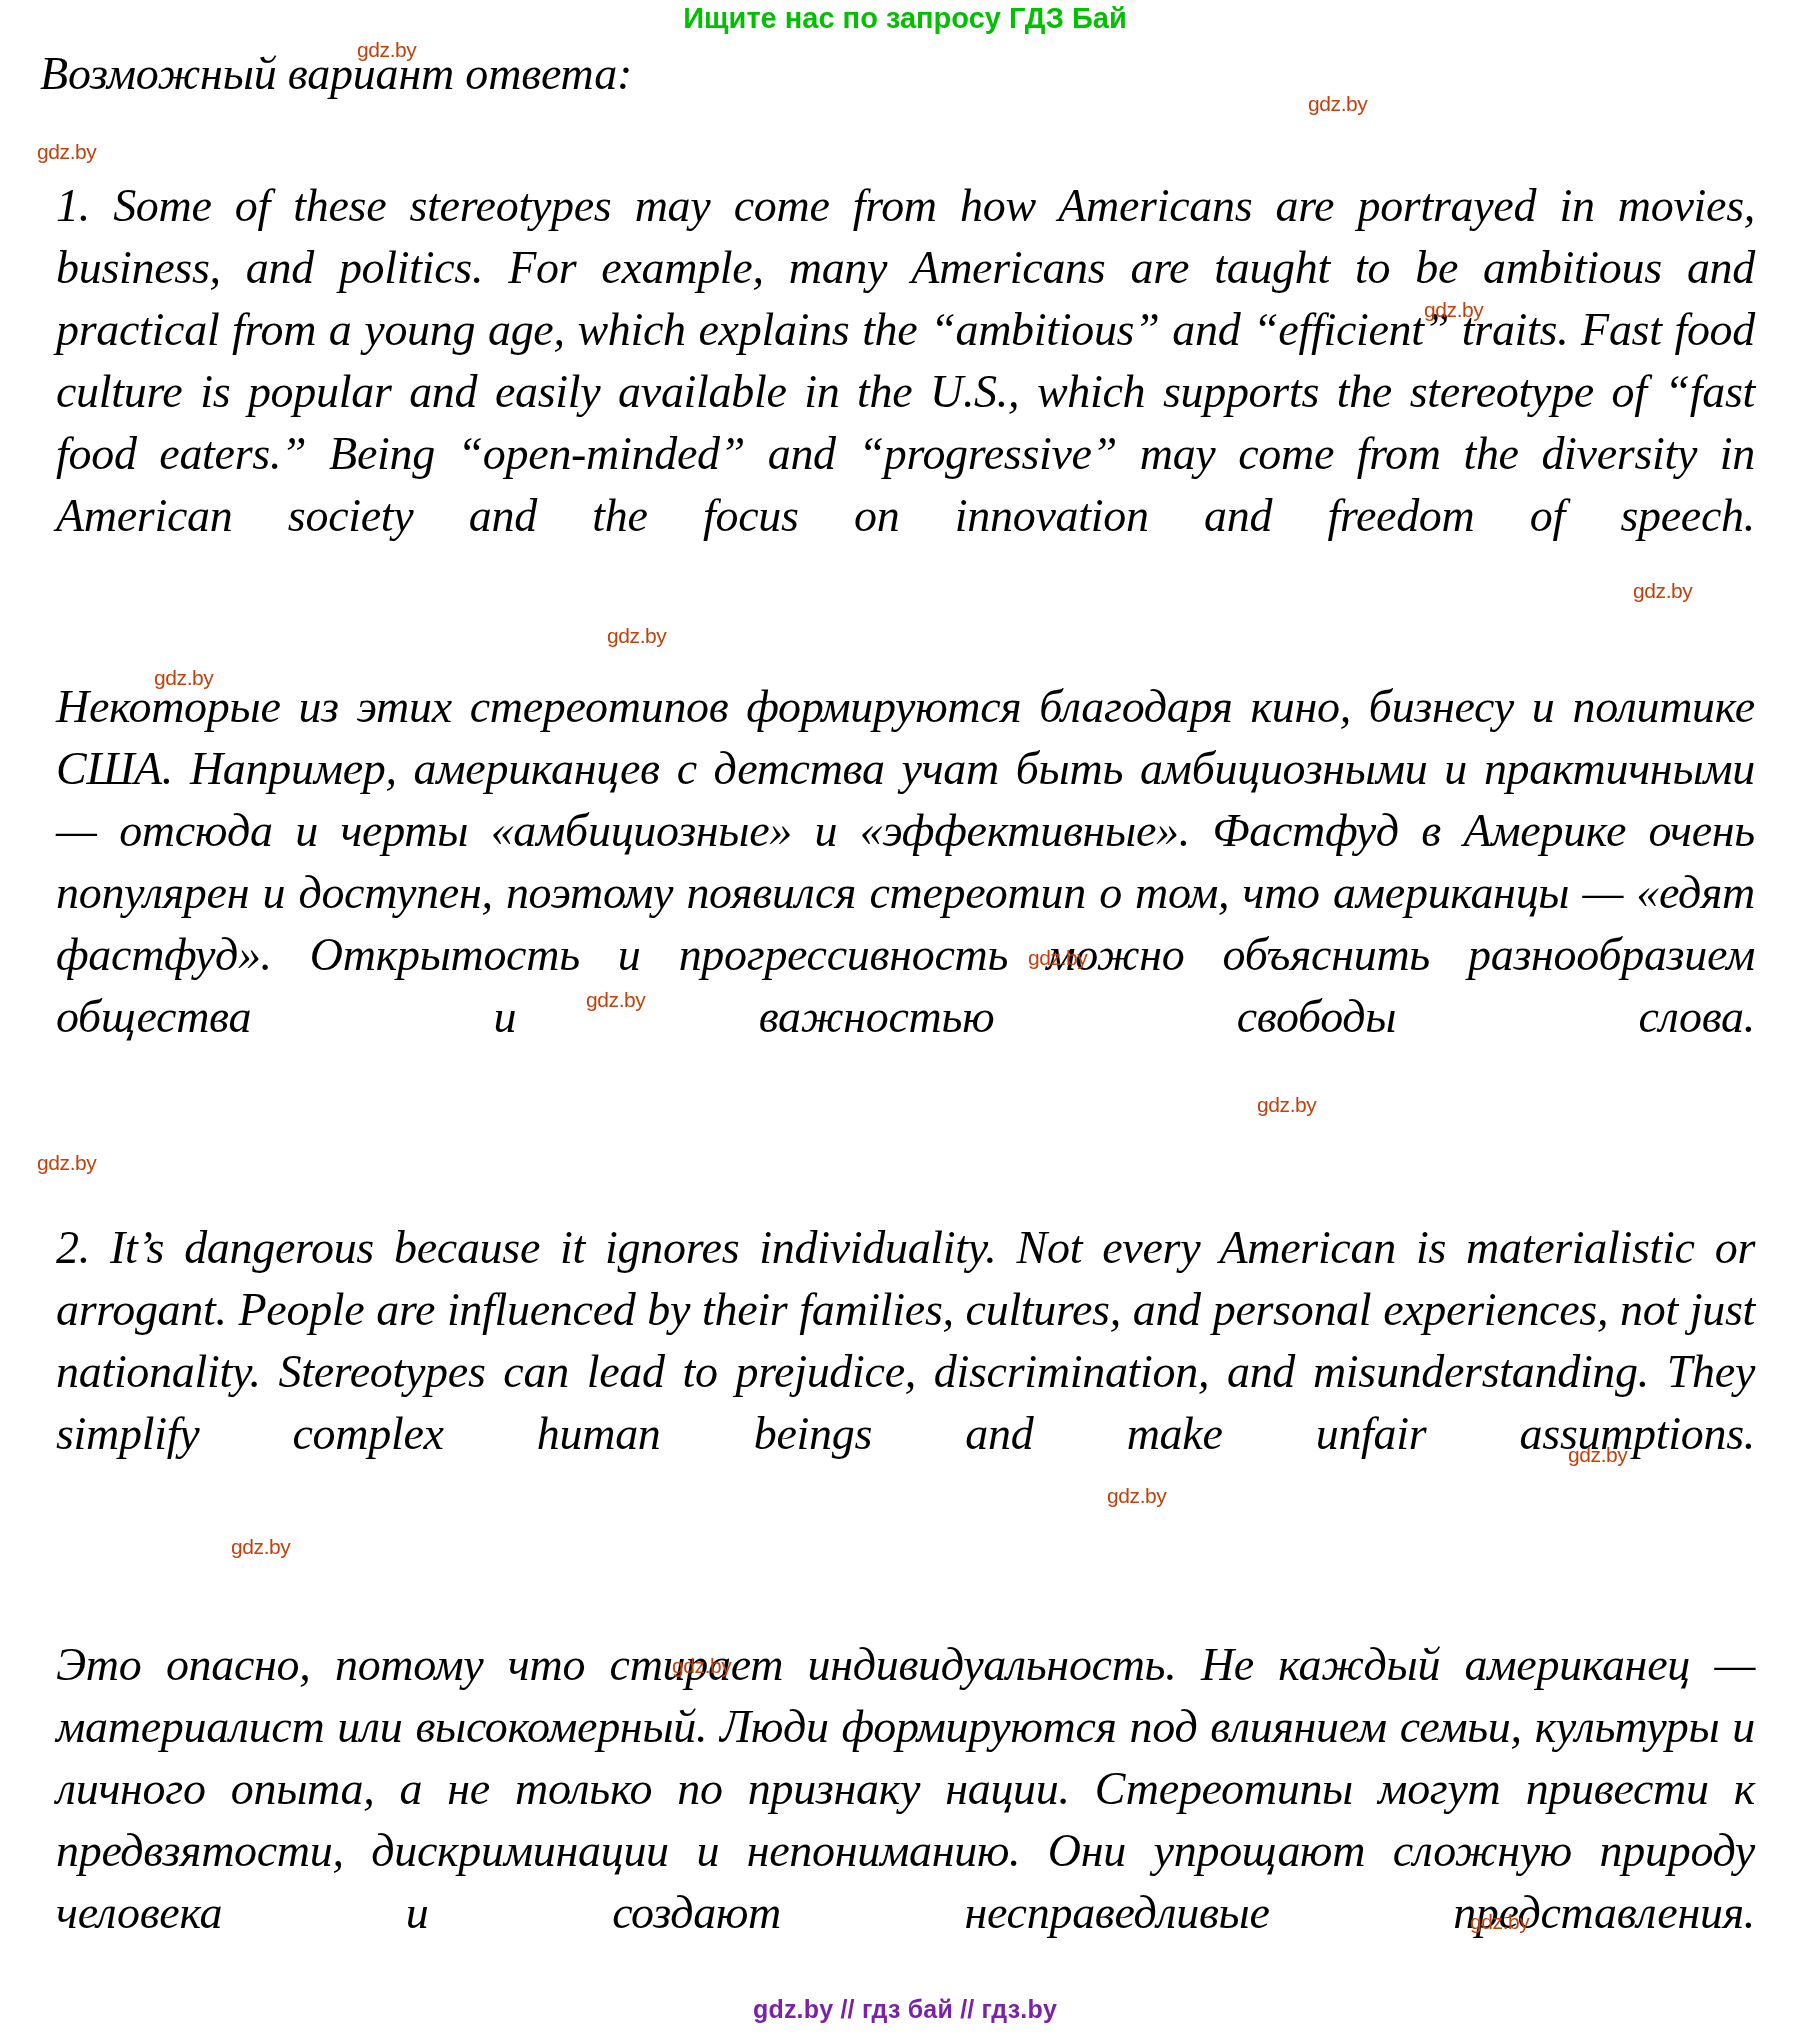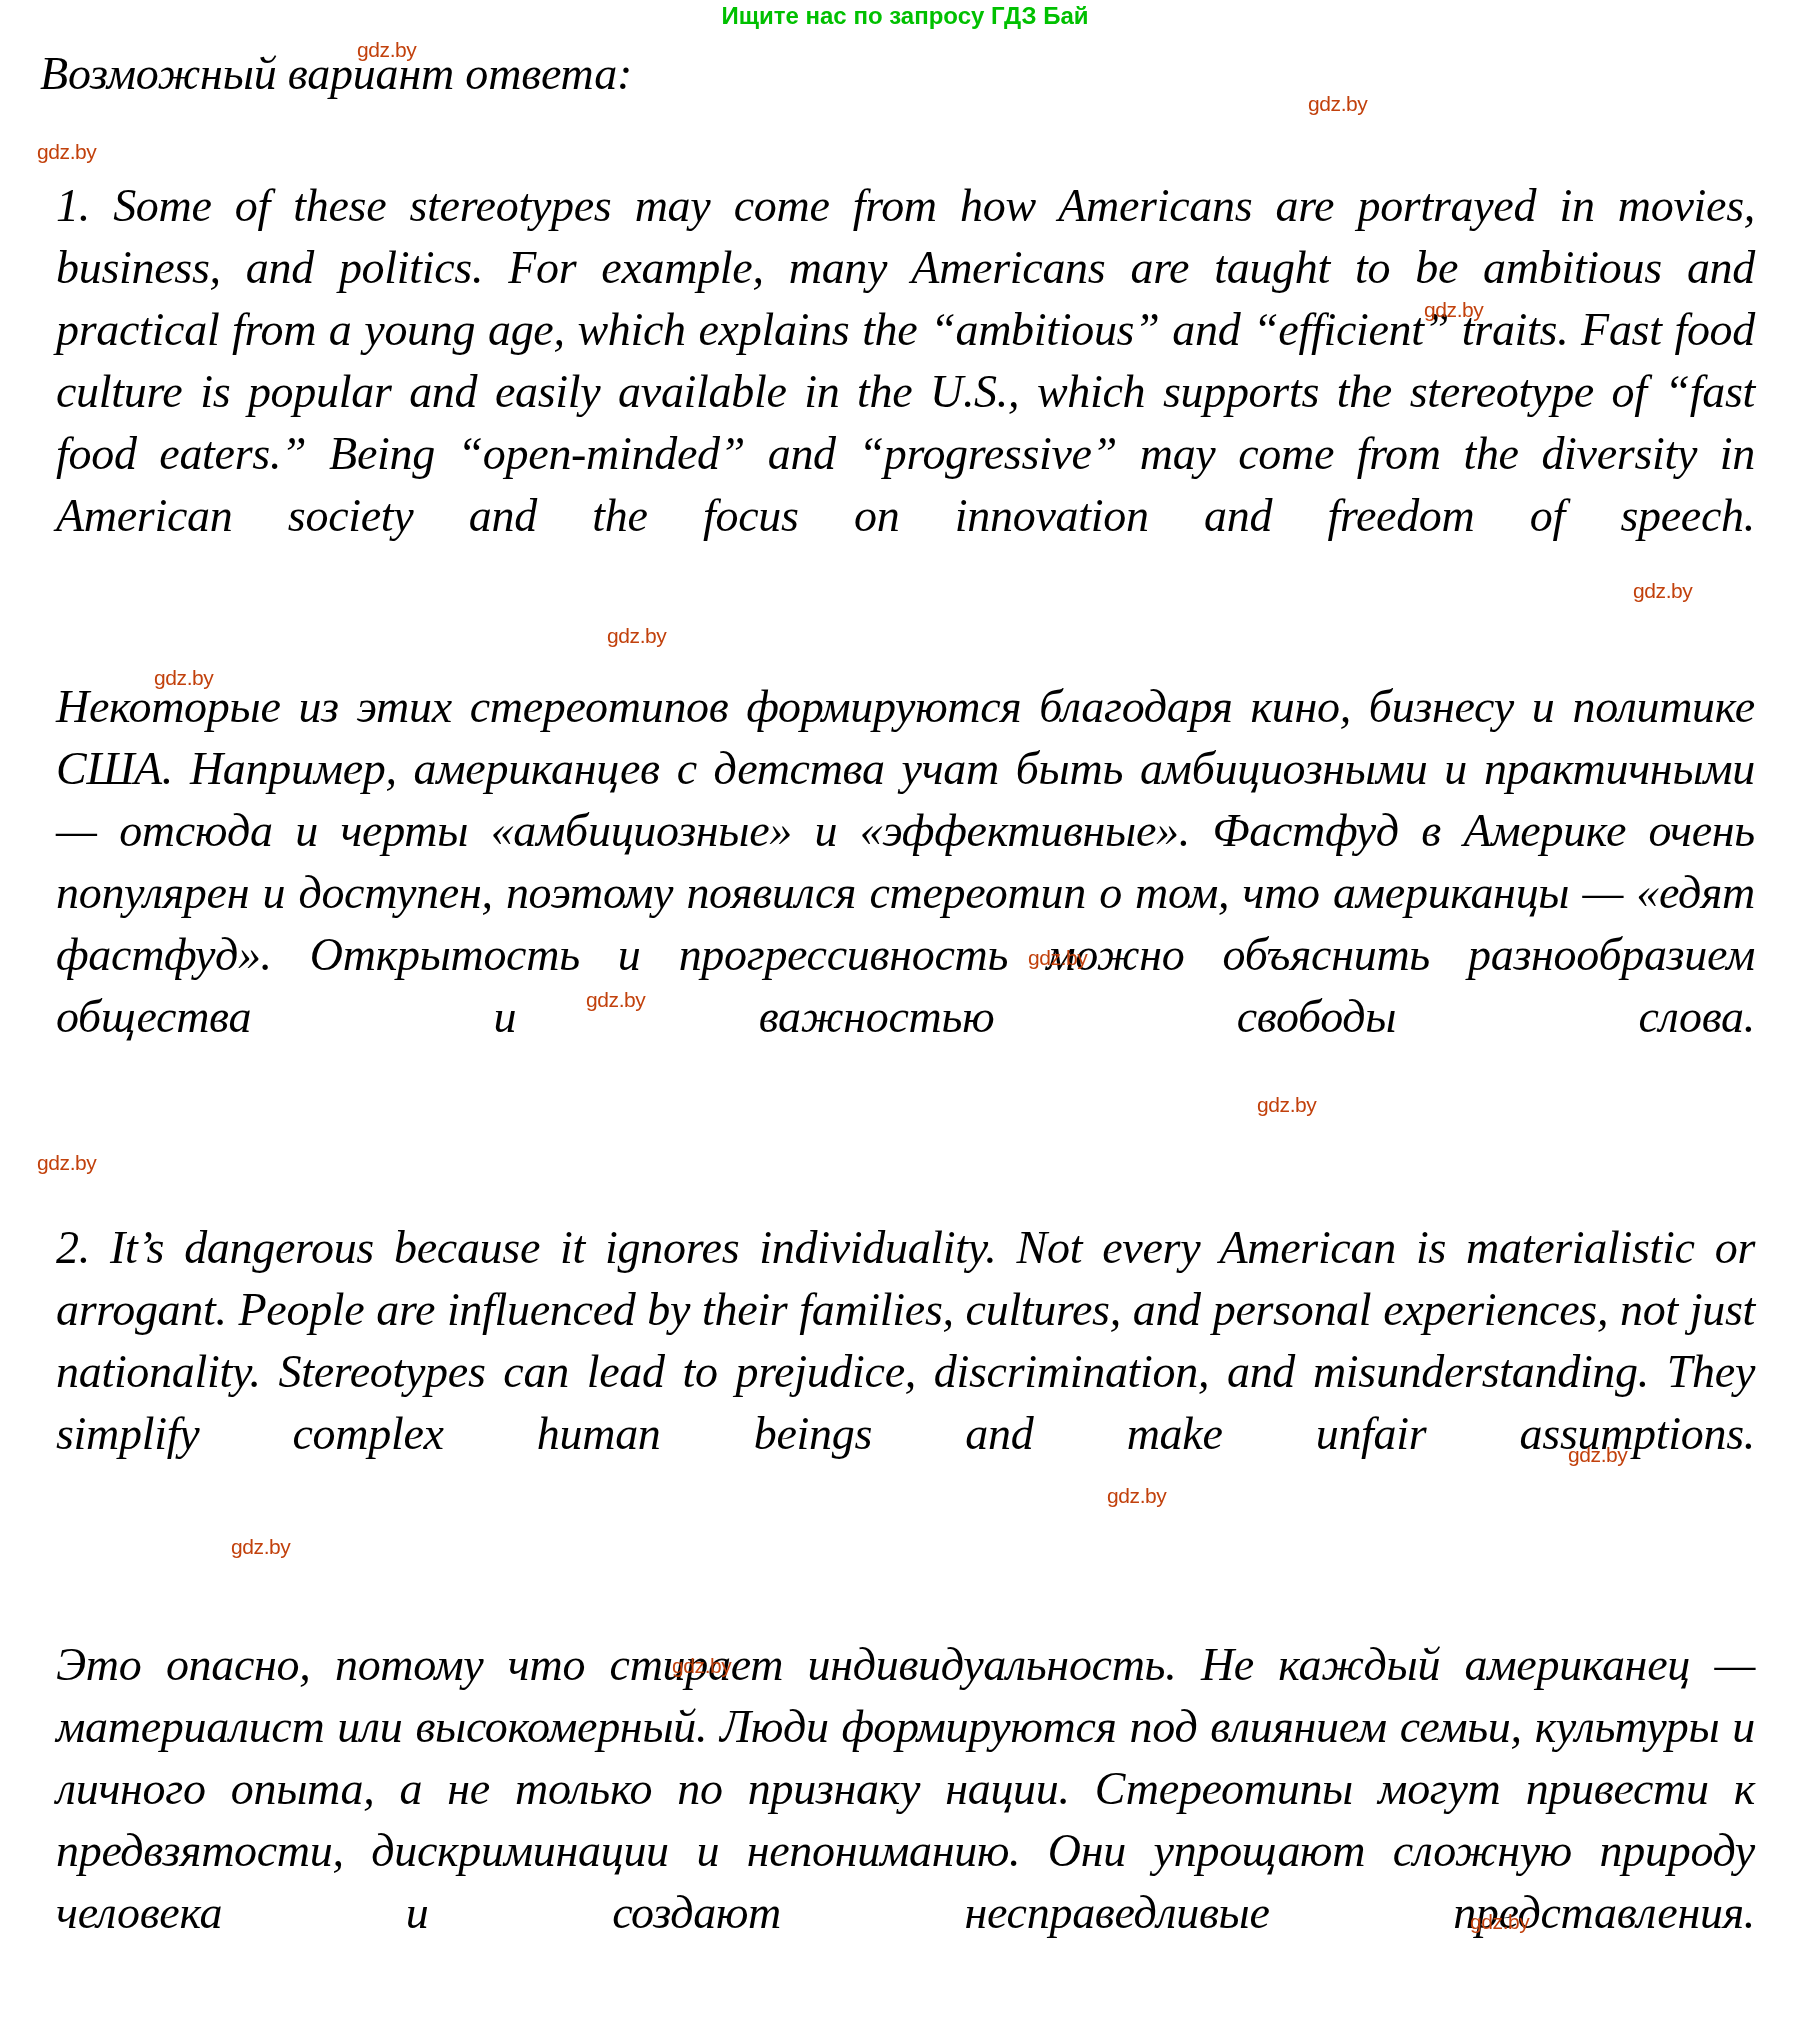--- a/index.html
+++ b/index.html
@@ -26,21 +26,21 @@
   }
 
   
   .promo-bar {
     position: absolute;
     top: 1.9px;
     left: 0;
     width: 1810px;
     text-align: center;
     font-family: "Liberation Sans", "DejaVu Sans", sans-serif;
-    font-size: 24px;
+    font-size: 29px;
     font-weight: bold;
     color: #00c000;
     letter-spacing: 0px;
     white-space: nowrap;
   }
 
   
   .content {
     position: absolute;
     left: 40px;
@@ -146,15 +146,16 @@
       <span class="wm" style="left: 586px; top: 988px;">gdz.by</span>
       <span class="wm" style="left: 1257px; top: 1093px;">gdz.by</span>
       <span class="wm" style="left: 37px; top: 1151px;">gdz.by</span>
       <span class="wm" style="left: 1568px; top: 1443px;">gdz.by</span>
       <span class="wm" style="left: 1107px; top: 1484px;">gdz.by</span>
       <span class="wm" style="left: 231px; top: 1535px;">gdz.by</span>
       <span class="wm" style="left: 672px; top: 1654px;">gdz.by</span>
       <span class="wm" style="left: 1470px; top: 1910px;">gdz.by</span>
     </div>
 
+  <div class="footer" style="color: rgb(122, 34, 168);">gdz.by  //  гдз бай  //  гдз.by</div>
 
 </div>
 
 
 </body></html>

